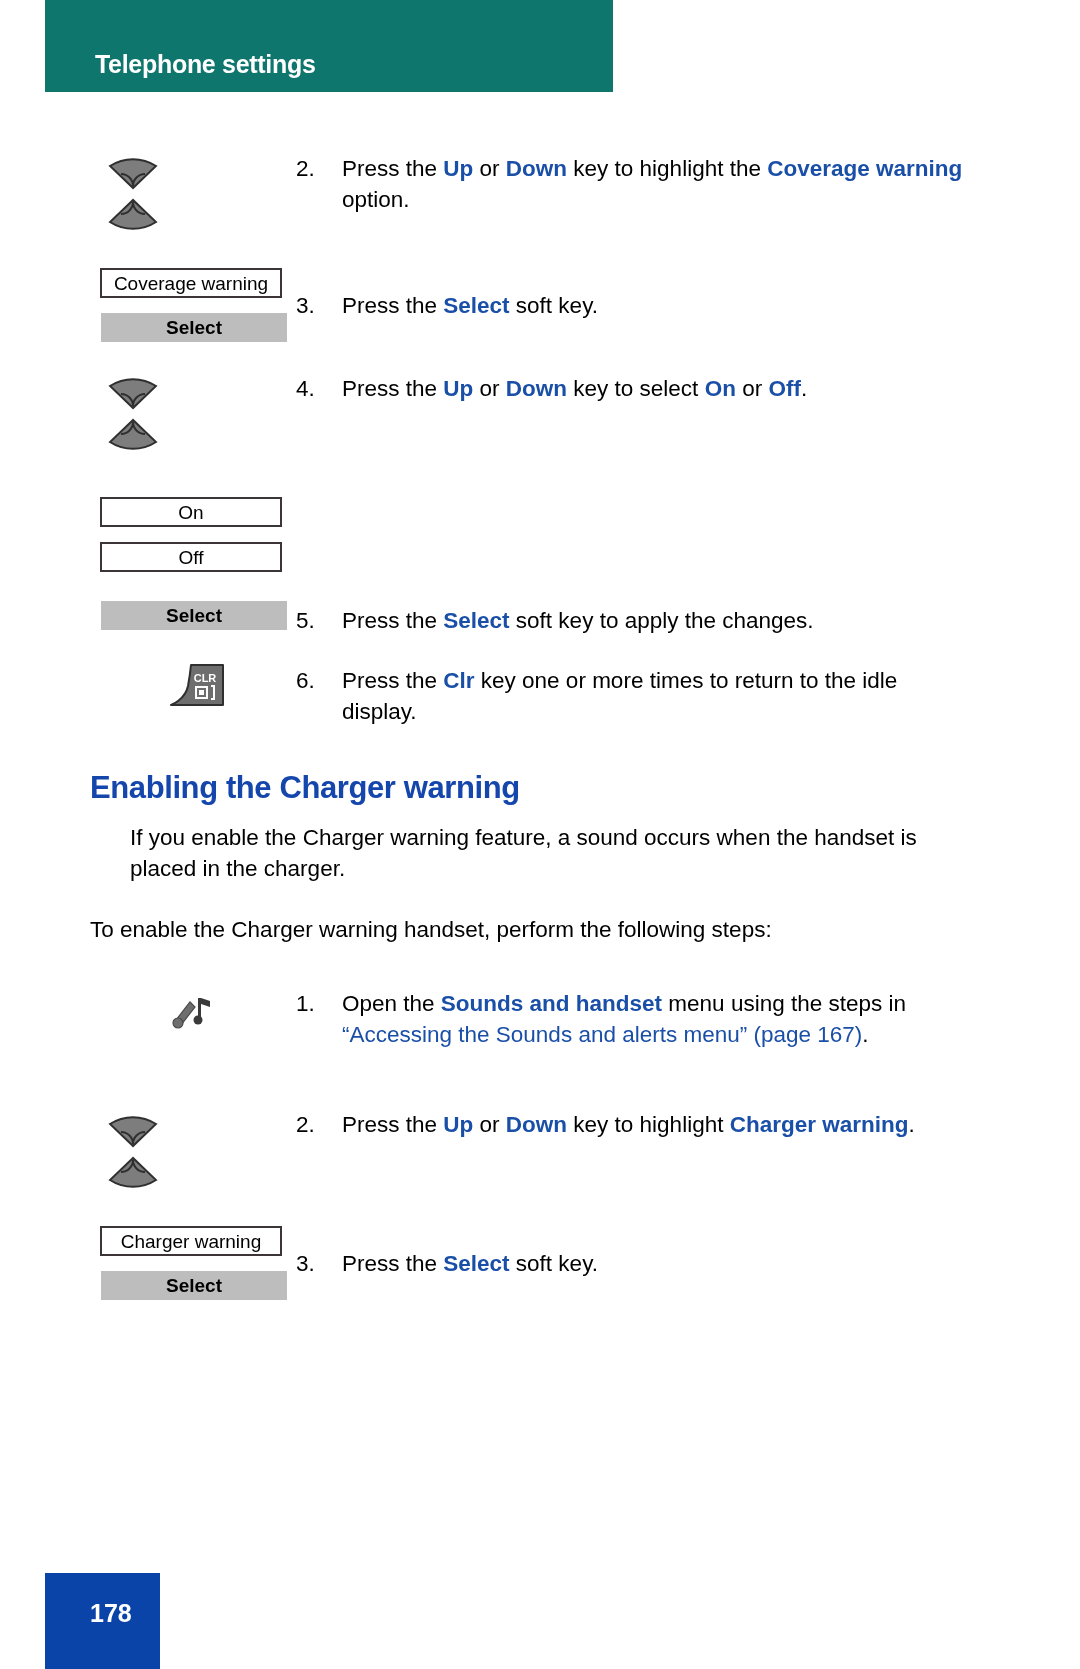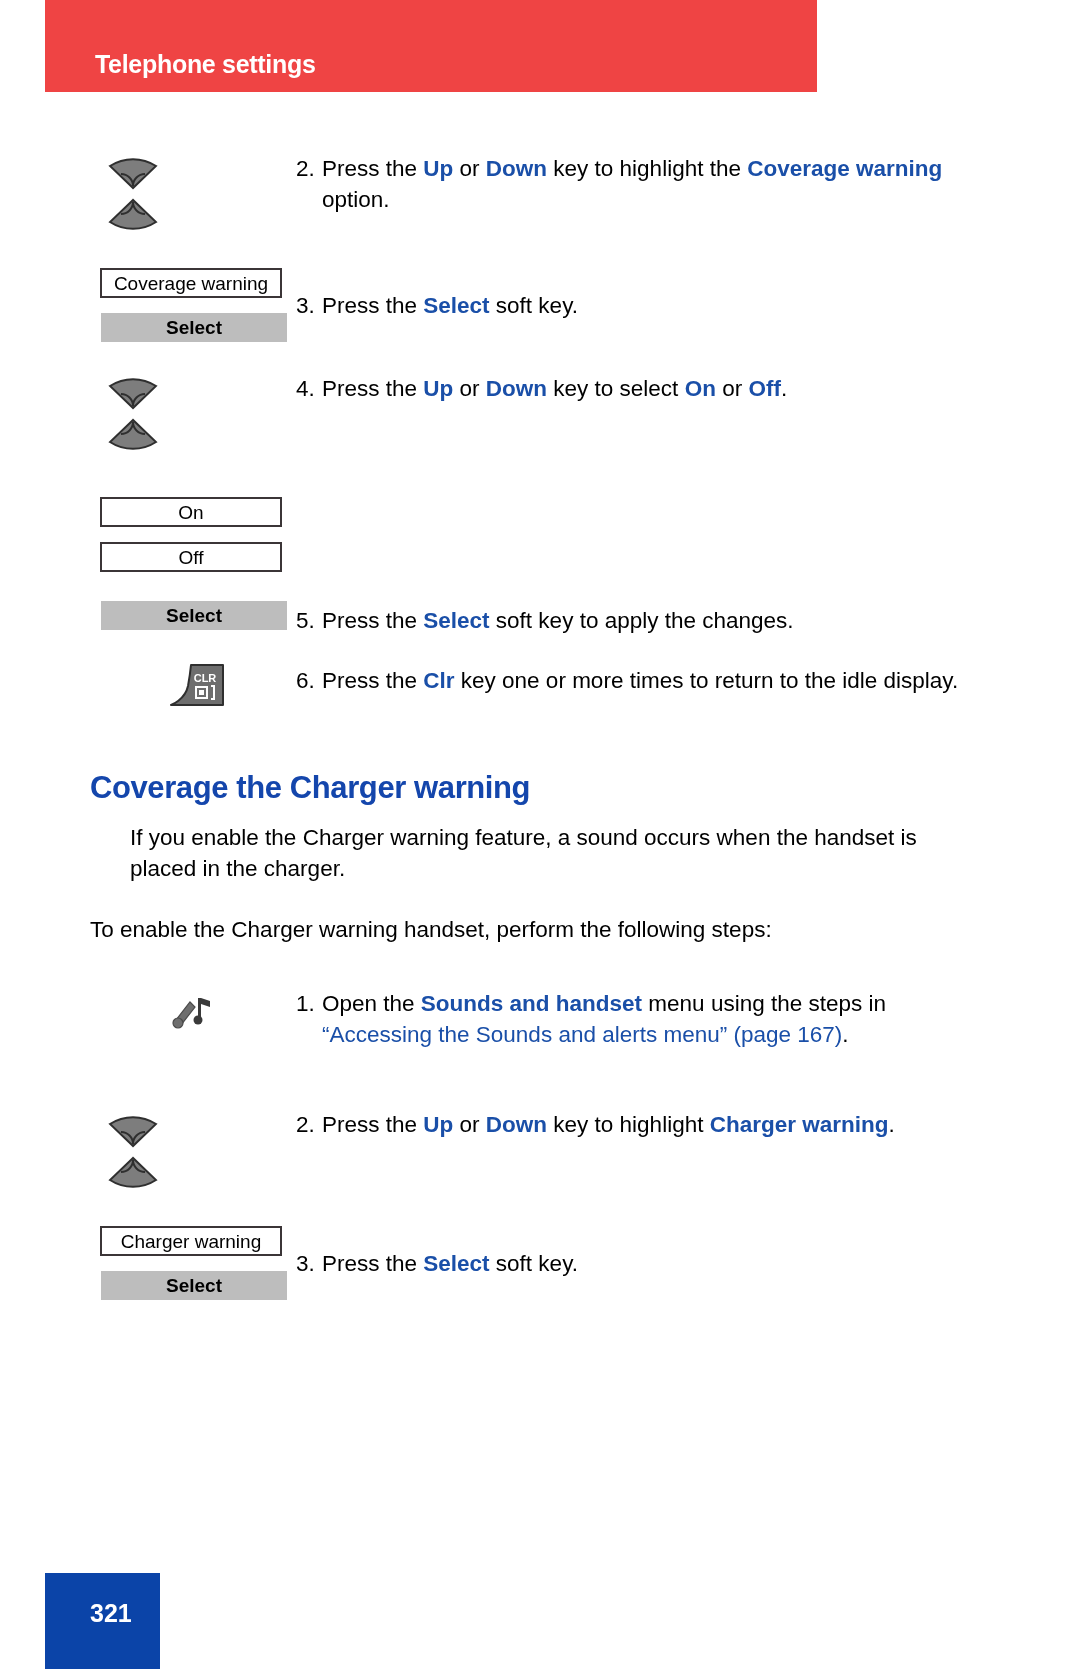--- a/index.html
+++ b/index.html
@@ -14,23 +14,23 @@
     font-family: "Liberation Sans", sans-serif;
     color: #000000;
     overflow: hidden;
   }
 
   
   .header-banner {
     position: absolute;
     left: 45px;
     top: 0;
-    width: 772px;
+    width: 568px;
     height: 92px;
-    background: #ef4444;
+    background: #0f766e;
     box-sizing: border-box;
   }
   .header-title {
     position: absolute;
     left: 50px;
     bottom: 13px;
     color: #ffffff;
     font-size: 25px;
     font-weight: bold;
     letter-spacing: -0.3px;
@@ -58,21 +58,21 @@
     color: #000;
   }
   .step-num {
     position: absolute;
     left: 0;
     top: 0;
     width: 44px;
     font-size: 22.5px;
   }
   .step-body {
-    margin-left: 26px;
+    margin-left: 46px;
     display: block;
   }
   b.blue {
     color: #1a4fa8;
     font-weight: bold;
   }
   span.link {
     color: #1a4fa8;
     font-weight: normal;
   }
@@ -242,21 +242,21 @@
     <rect x="29" y="25" width="11" height="11" fill="none" stroke="#ffffff" stroke-width="2"></rect>
     <rect x="32" y="28" width="5" height="5" fill="#ffffff"></rect>
     <path d="M44 24 L47 24 L47 37 L44 37" fill="none" stroke="#ffffff" stroke-width="2"></path>
   </svg>
 </div>
 <div class="step-text" style="position:absolute; top:665px;">
   <span class="step-num">6.</span>
   <span class="step-body">Press the <b class="blue">Clr</b> key one or more times to return to the idle display.</span>
 </div>
 
-<div class="section-heading" style="top:770px;">Coverage the Charger warning</div>
+<div class="section-heading" style="top:770px;">Enabling the Charger warning</div>
 
 <div class="para" style="top:822px; width:790px;margin-left:40px;">If you enable the Charger warning feature, a sound occurs when the handset is placed in the charger.</div>
 
 <div class="para" style="top:914px; width:820px;">To enable the Charger warning handset, perform the following steps:</div>
 
 <div class="sounds-icon" style="left:172px; top:990px;">
   <svg width="50" height="42" viewBox="0 0 50 42">
     <g fill="#6e6e6e" stroke="#4a4a4a" stroke-width="1.2">
       <path d="M4 30 L18 12 L23 17 L9 35 Z"></path>
       <circle cx="6" cy="33" r="5"></circle>
@@ -297,13 +297,13 @@
 </div>
 
 <div class="disp-box" style="top:1226px;">Charger warning</div>
 <div class="soft-key" style="top:1271px;">Select</div>
 <div class="step-text" style="position:absolute; top:1248px;">
   <span class="step-num">3.</span>
   <span class="step-body">Press the <b class="blue">Select</b> soft key.</span>
 </div>
 
 <div class="footer-banner"></div>
-<div class="footer-pageno" style="top: 1599px; left: 90px;">321</div>
+<div class="footer-pageno" style="top: 1599px; left: 90px;">178</div>
 
 </body></html>

